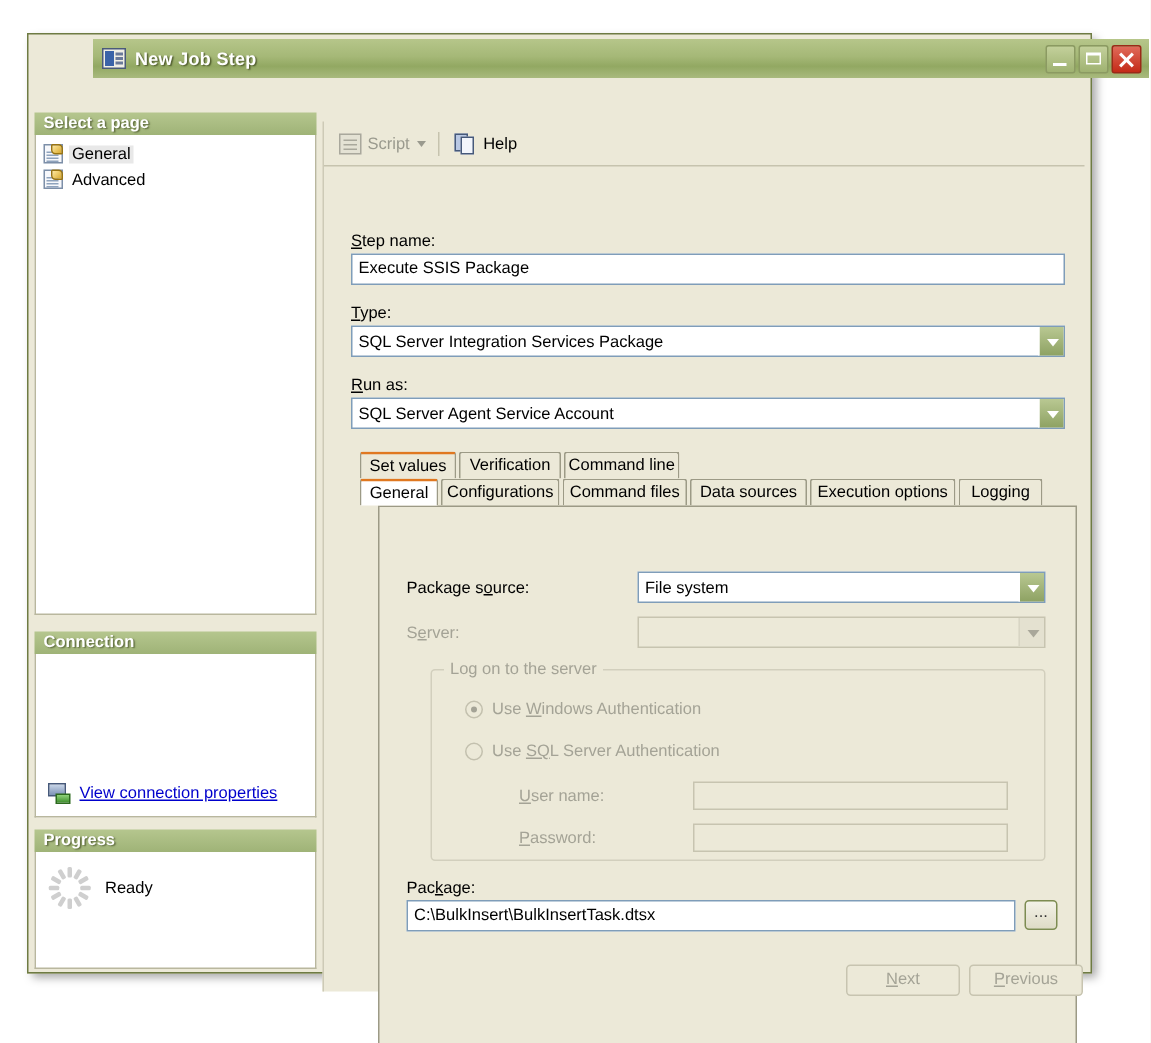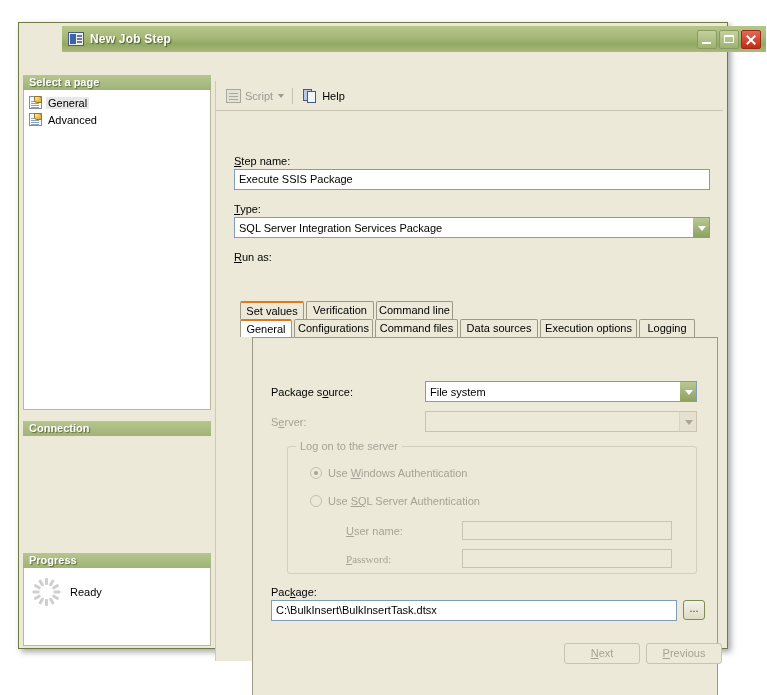--- a/index.html
+++ b/index.html
@@ -538,20 +538,26 @@
         </div>
         <div class="page-item">
           <span class="doc-icon"></span>
           <span class="lbl">Advanced</span>
         </div>
       </div>
     </div>
 
     <div class="side-section" style="top:368px;">
       <div class="side-head">Connection</div>
+      <div class="side-body" style="height:109px;">
+        <div class="conn-link">
+          <span class="conn-icon"></span>
+          <a>View connection properties</a>
+        </div>
+      </div>
     </div>
 
     <div class="side-section" style="top:500px;">
       <div class="side-head">Progress</div>
       <div class="side-body" style="height:78px;">
         <div class="progress-row">
           <div class="spinner" id="spinner">
               <i class="seg" style="transform: rotate(0deg); background: rgb(207, 207, 207);"></i>
               <i class="seg" style="transform: rotate(30deg); background: rgb(207, 207, 207);"></i>
               <i class="seg" style="transform: rotate(60deg); background: rgb(207, 207, 207);"></i>
@@ -590,20 +596,24 @@
     <div class="field-label" style="left:18px; top:74px;"><span class="acc">S</span><span>tep name:</span></div>
     <div class="txtbox" style="left:18px; top:88px; width:476px; height:21px;">Execute SSIS Package</div>
 
     <div class="field-label" style="left:18px; top:122px;"><span class="acc">T</span><span>ype:</span></div>
     <div class="combo" style="left:18px; top:136px; width:476px; height:21px;">
       <span class="val">SQL Server Integration Services Package</span>
       <span class="arrow"></span>
     </div>
 
     <div class="field-label" style="left:18px; top:170px;"><span class="acc">R</span><span>un as:</span></div>
+    <div class="combo" style="left:18px; top:184px; width:476px; height:21px;">
+      <span class="val">SQL Server Agent Service Account</span>
+      <span class="arrow"></span>
+    </div>
 
     <div class="tabstrip">
 
       <div class="tab hot-top" style="left:24px; top:220px; width:64px;">Set values</div>
       <div class="tab" style="left:90px; top:220px; width:68px;">Verification</div>
       <div class="tab" style="left:160px; top:220px; width:77px;">Command line</div>
 
       <div class="tab active" style="left:24px; top:238px; width:52px;">General</div>
       <div class="tab" style="left:78px; top:238px; width:79px;">Configurations</div>
       <div class="tab" style="left:159px; top:238px; width:83px;">Command files</div>
@@ -635,21 +645,21 @@
         </div>
 
         <div class="radio" style="left:22px; top:48px;">
           <span class="dot"></span>
           <span><span>Use </span><span class="acc">SQ</span><span>L Server Authentication</span></span>
         </div>
 
         <div class="field-label dis" style="left:58px; top:78px;"><span class="acc">U</span><span>ser name:</span></div>
         <div class="txtbox disabled" style="left:174px; top:74px; width:210px; height:19px;"></div>
 
-        <div class="field-label dis" style="left:58px; top:106px;font-family:Liberation Serif, serif;"><span class="acc">P</span><span>assword:</span></div>
+        <div class="field-label dis" style="left:58px; top:106px;"><span class="acc">P</span><span>assword:</span></div>
         <div class="txtbox disabled" style="left:174px; top:102px; width:210px; height:19px;"></div>
       </div>
 
       <div class="field-label" style="left:18px; top:248px;"><span>Pac</span><span class="acc">k</span><span>age:</span></div>
       <div class="txtbox" style="left:18px; top:262px; width:406px; height:21px;">C:\BulkInsert\BulkInsertTask.dtsx</div>
       <div class="browse-btn" style="left:430px; top:262px;">...</div>
     </div>
 
     <div class="btn disabled" style="left:348px; top:562px; width:76px;"><span class="acc">N</span><span>ext</span></div>
     <div class="btn disabled" style="left:430px; top:562px; width:76px;"><span class="acc">P</span><span>revious</span></div>

